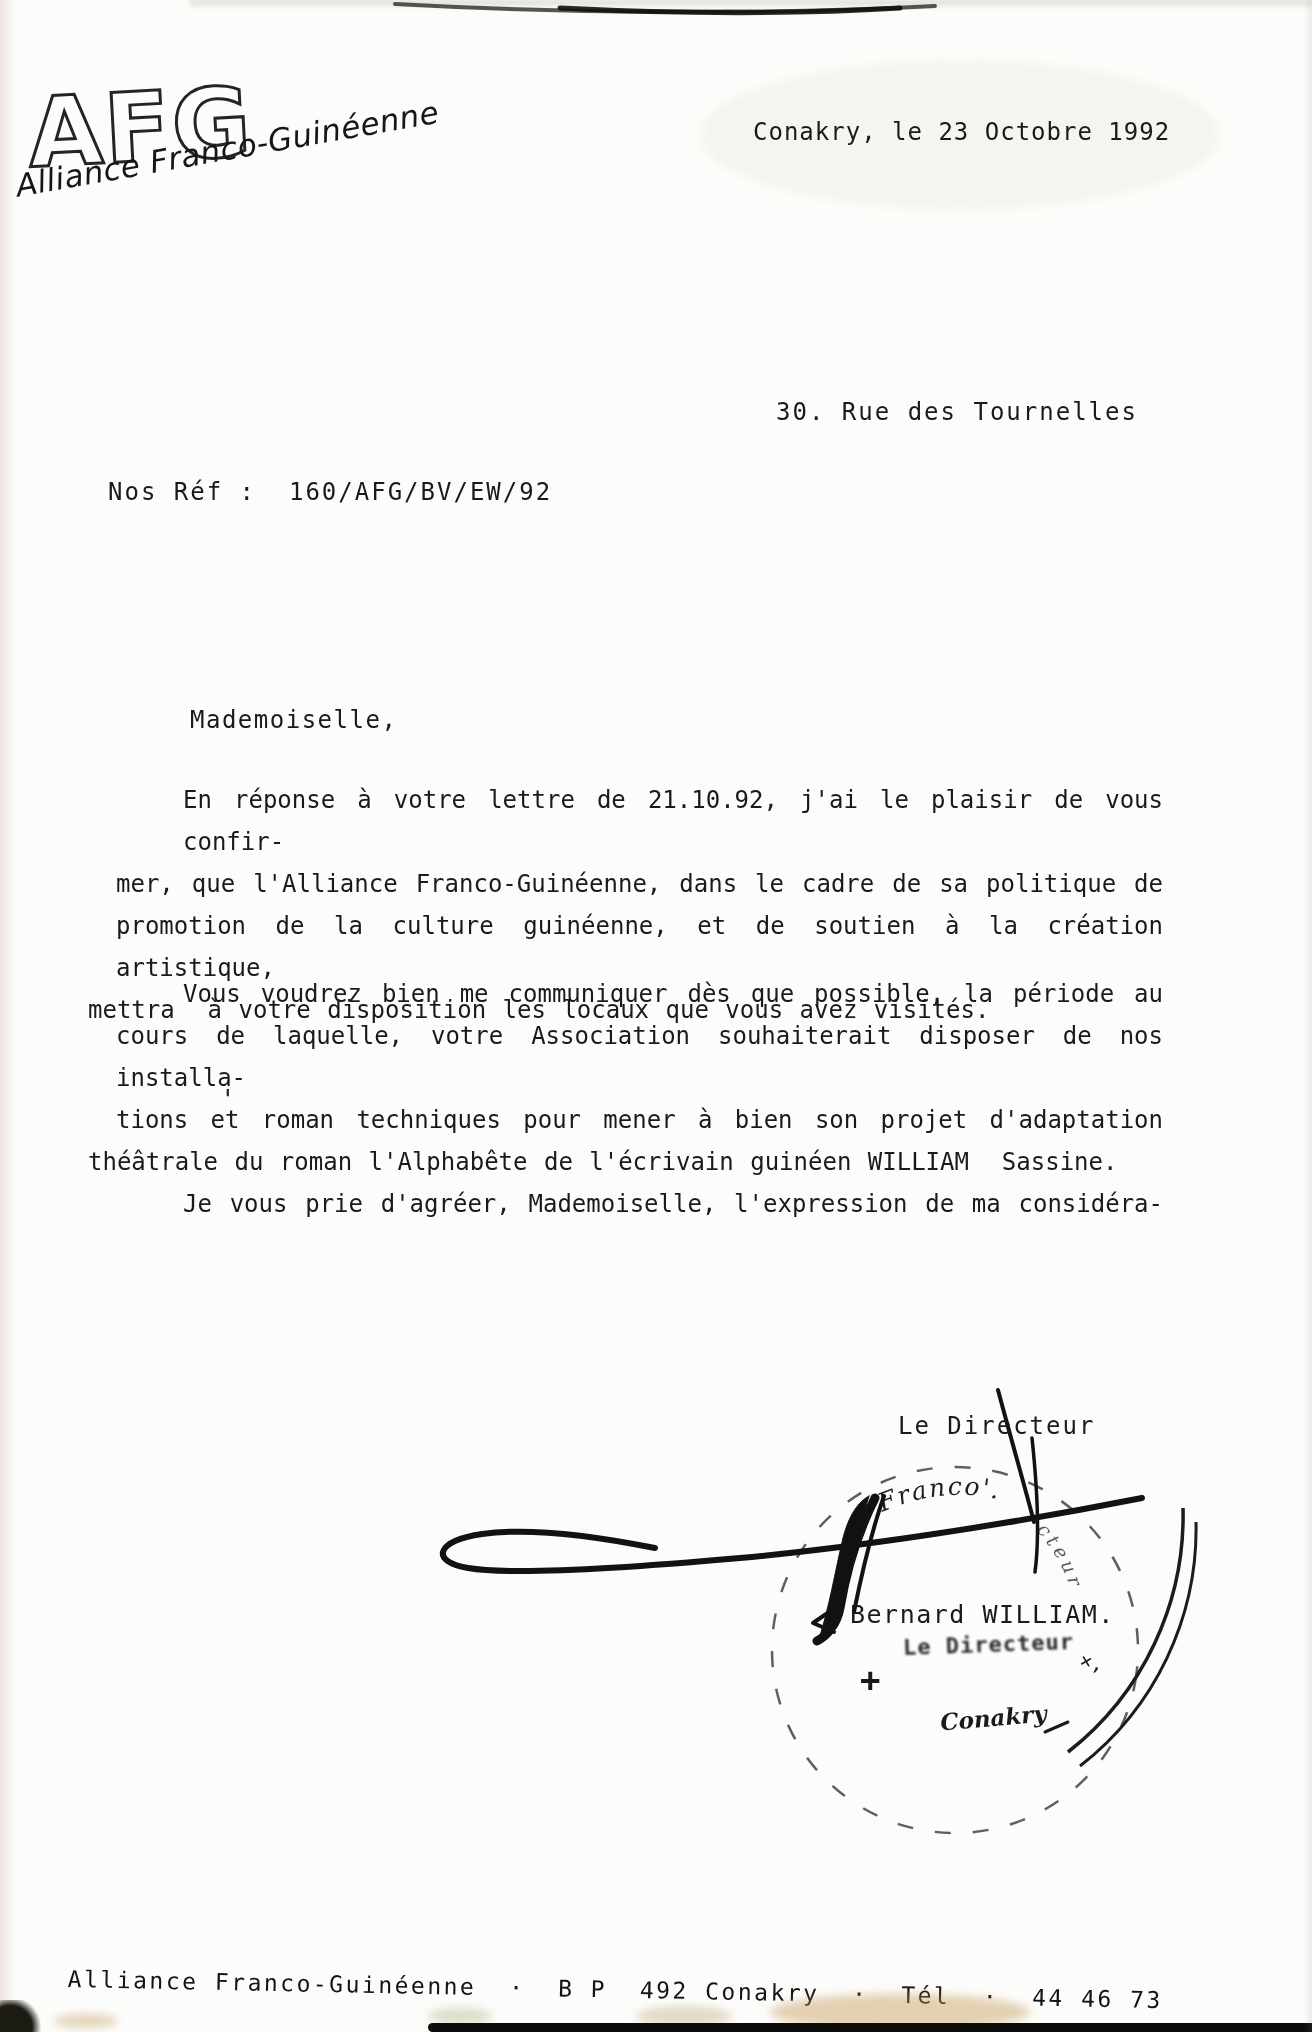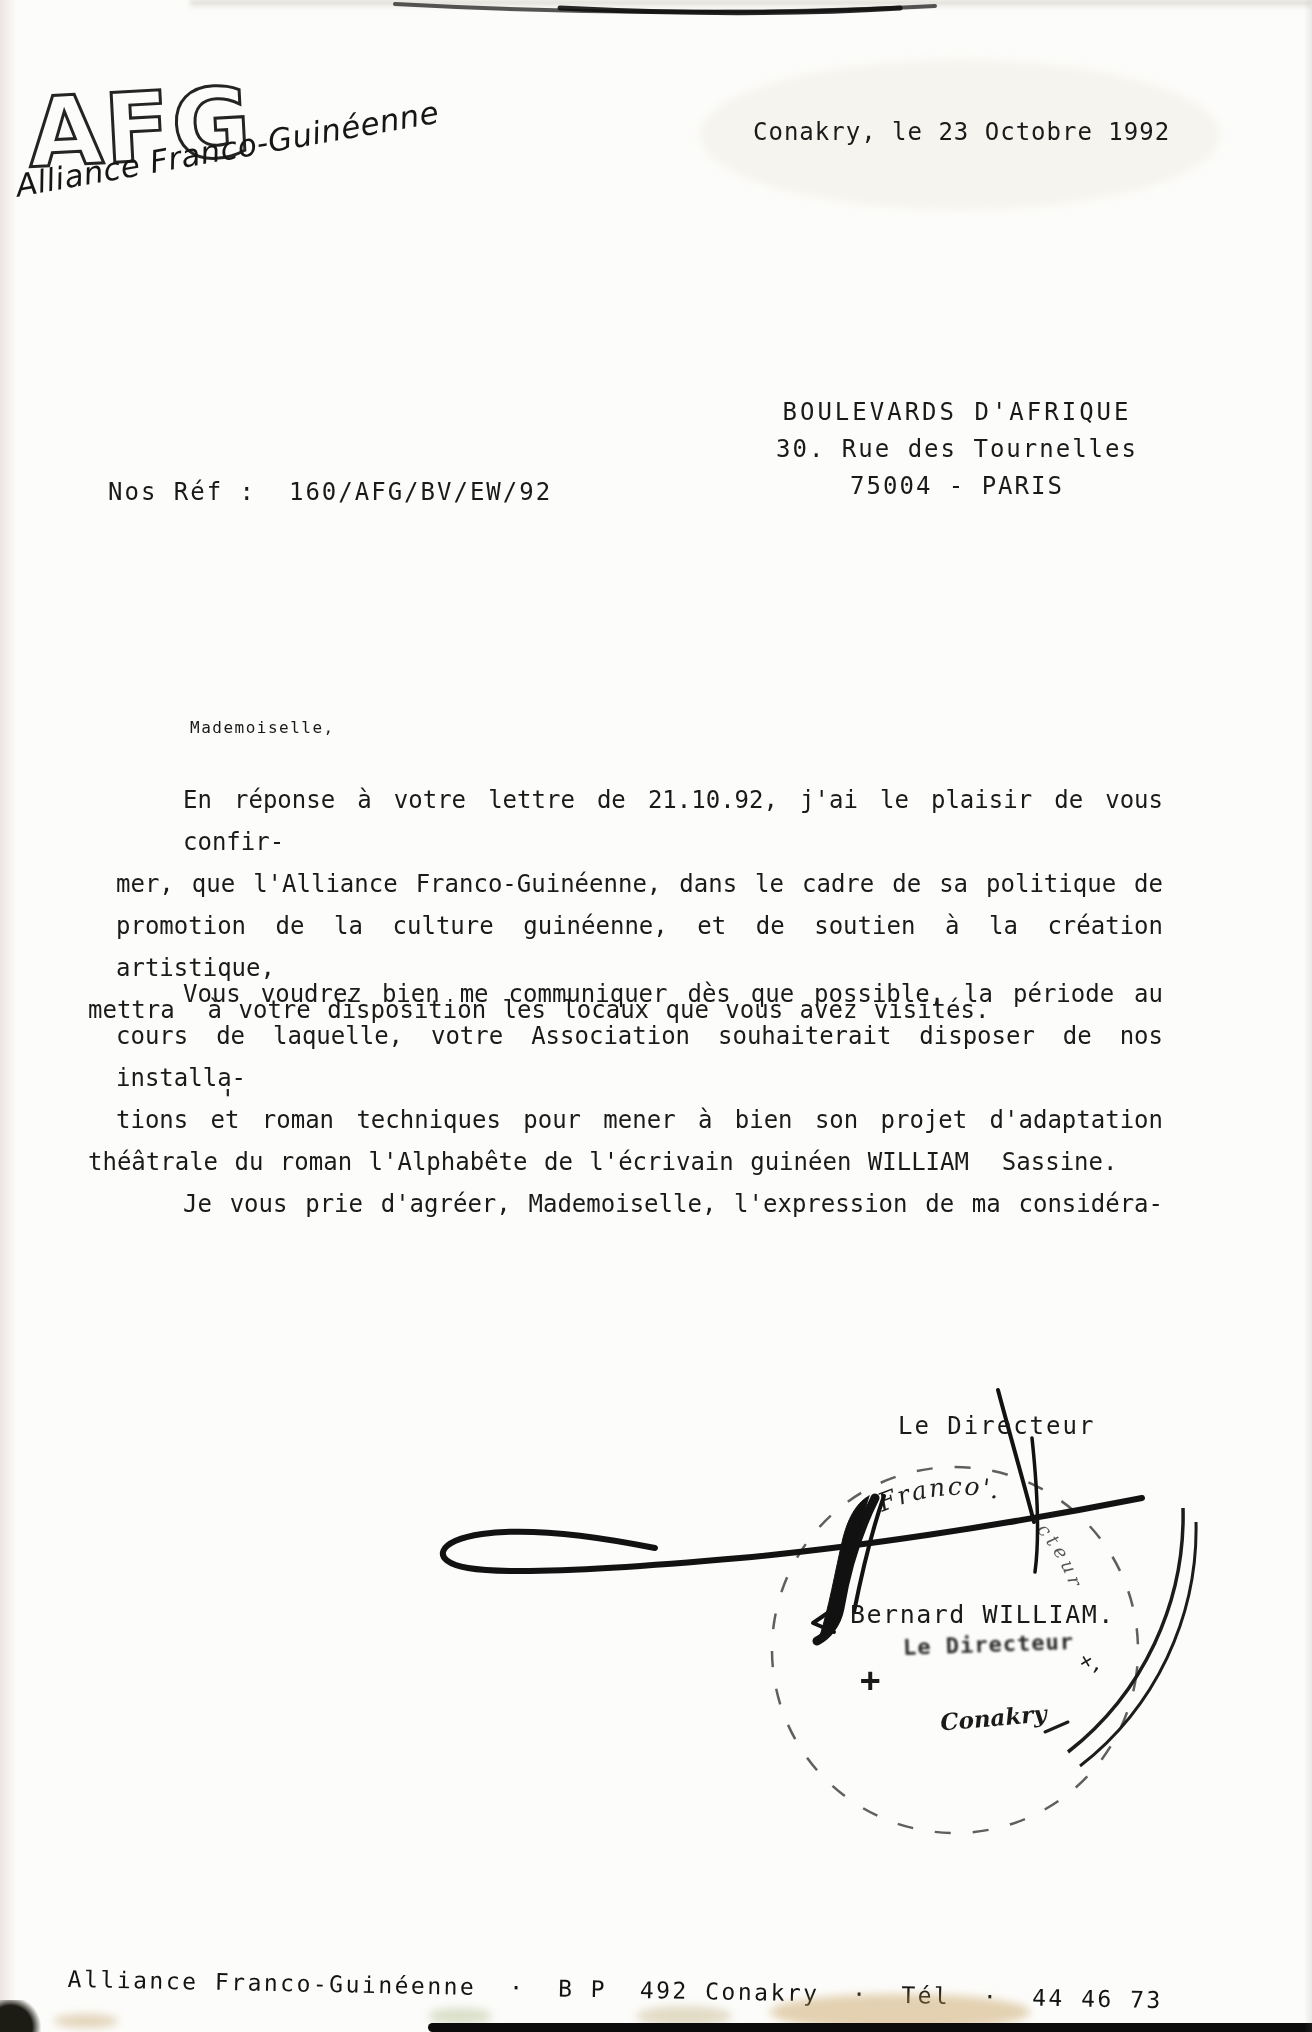--- a/index.html
+++ b/index.html
@@ -35,21 +35,21 @@
     font-family:"DejaVu Sans", sans-serif;
     font-style:italic;font-size:31px;letter-spacing:.5px;color:#161616;
     transform:rotate(-10deg);transform-origin:left center;
     white-space:nowrap;
   }
   .dateline{left:753px;top:118px;font-size:24px;letter-spacing:1px;white-space:pre;}
   .refline{left:108px;top:478px;font-size:24px;letter-spacing:2px;white-space:pre;}
   .recipient{left:748px;top:394px;width:418px;text-align:center;font-size:24px;line-height:37px;letter-spacing:2px;}
   .recipient .r1{letter-spacing:3px;}
   
-  .salutation{left:190px;top:706px;font-size:16px;letter-spacing:1.5px;white-space:pre;margin-top:12px;}
+  .salutation{left:190px;top:706px;font-size:24px;letter-spacing:1.5px;white-space:pre;}
   .para{left:88px;width:1075px;font-size:24px;line-height:42px;word-spacing:2px;}
   .p1{top:779px;} .p2{top:973px;} .p3{top:1183px;}
   .j{text-align:justify;text-align-last:justify;margin-left:28px;}
   .indent{padding-left:67px;}
   .plain{white-space:pre;text-align:center;text-align-last:left;}
   .straymark{left:220px;top:1085px;font-size:26px;color:#222;}
   
   .sigtitle{left:898px;top:1412px;font-size:24px;letter-spacing:2px;white-space:pre;z-index:3;}
   .signame{left:850px;top:1600px;font-size:25px;letter-spacing:1.5px;white-space:pre;z-index:3;}
   .sigsmudge{left:903px;top:1632px;font-size:22px;font-weight:700;letter-spacing:1px;
@@ -84,23 +84,21 @@
     <path d="M 560 8 C 680 14, 800 14, 900 8" stroke="#101010" stroke-width="5" fill="none" opacity="0.9" stroke-linecap="round"></path>
   </svg>
   <div class="abs smudge sm5"></div>
 
   <div class="abs logo">AFG</div>
   <div class="abs orgname">Alliance Franco-Guinéenne</div>
   <div class="abs dateline">Conakry, le 23 Octobre 1992</div>
 
   <div class="abs refline">Nos Réf :  160/AFG/BV/EW/92</div>
   <div class="abs recipient">
-    <div class="r1">BOULEVARDS D'AFRIQUE</div>
     <div>30. Rue des Tournelles</div>
-    <div>75004 - PARIS</div>
   </div>
 
   <div class="abs salutation">Mademoiselle,</div>
 
   <div class="abs para p1">
     <div class="j indent">En réponse à votre lettre de 21.10.92, j'ai le plaisir de vous confir-</div>
     <div class="j">mer, que l'Alliance Franco-Guinéenne, dans le cadre de sa politique de</div>
     <div class="j">promotion de la culture guinéenne, et de soutien à la création artistique,</div>
     <div class="plain">mettra  à votre disposition les locaux que vous avez visités.</div>
   </div>

